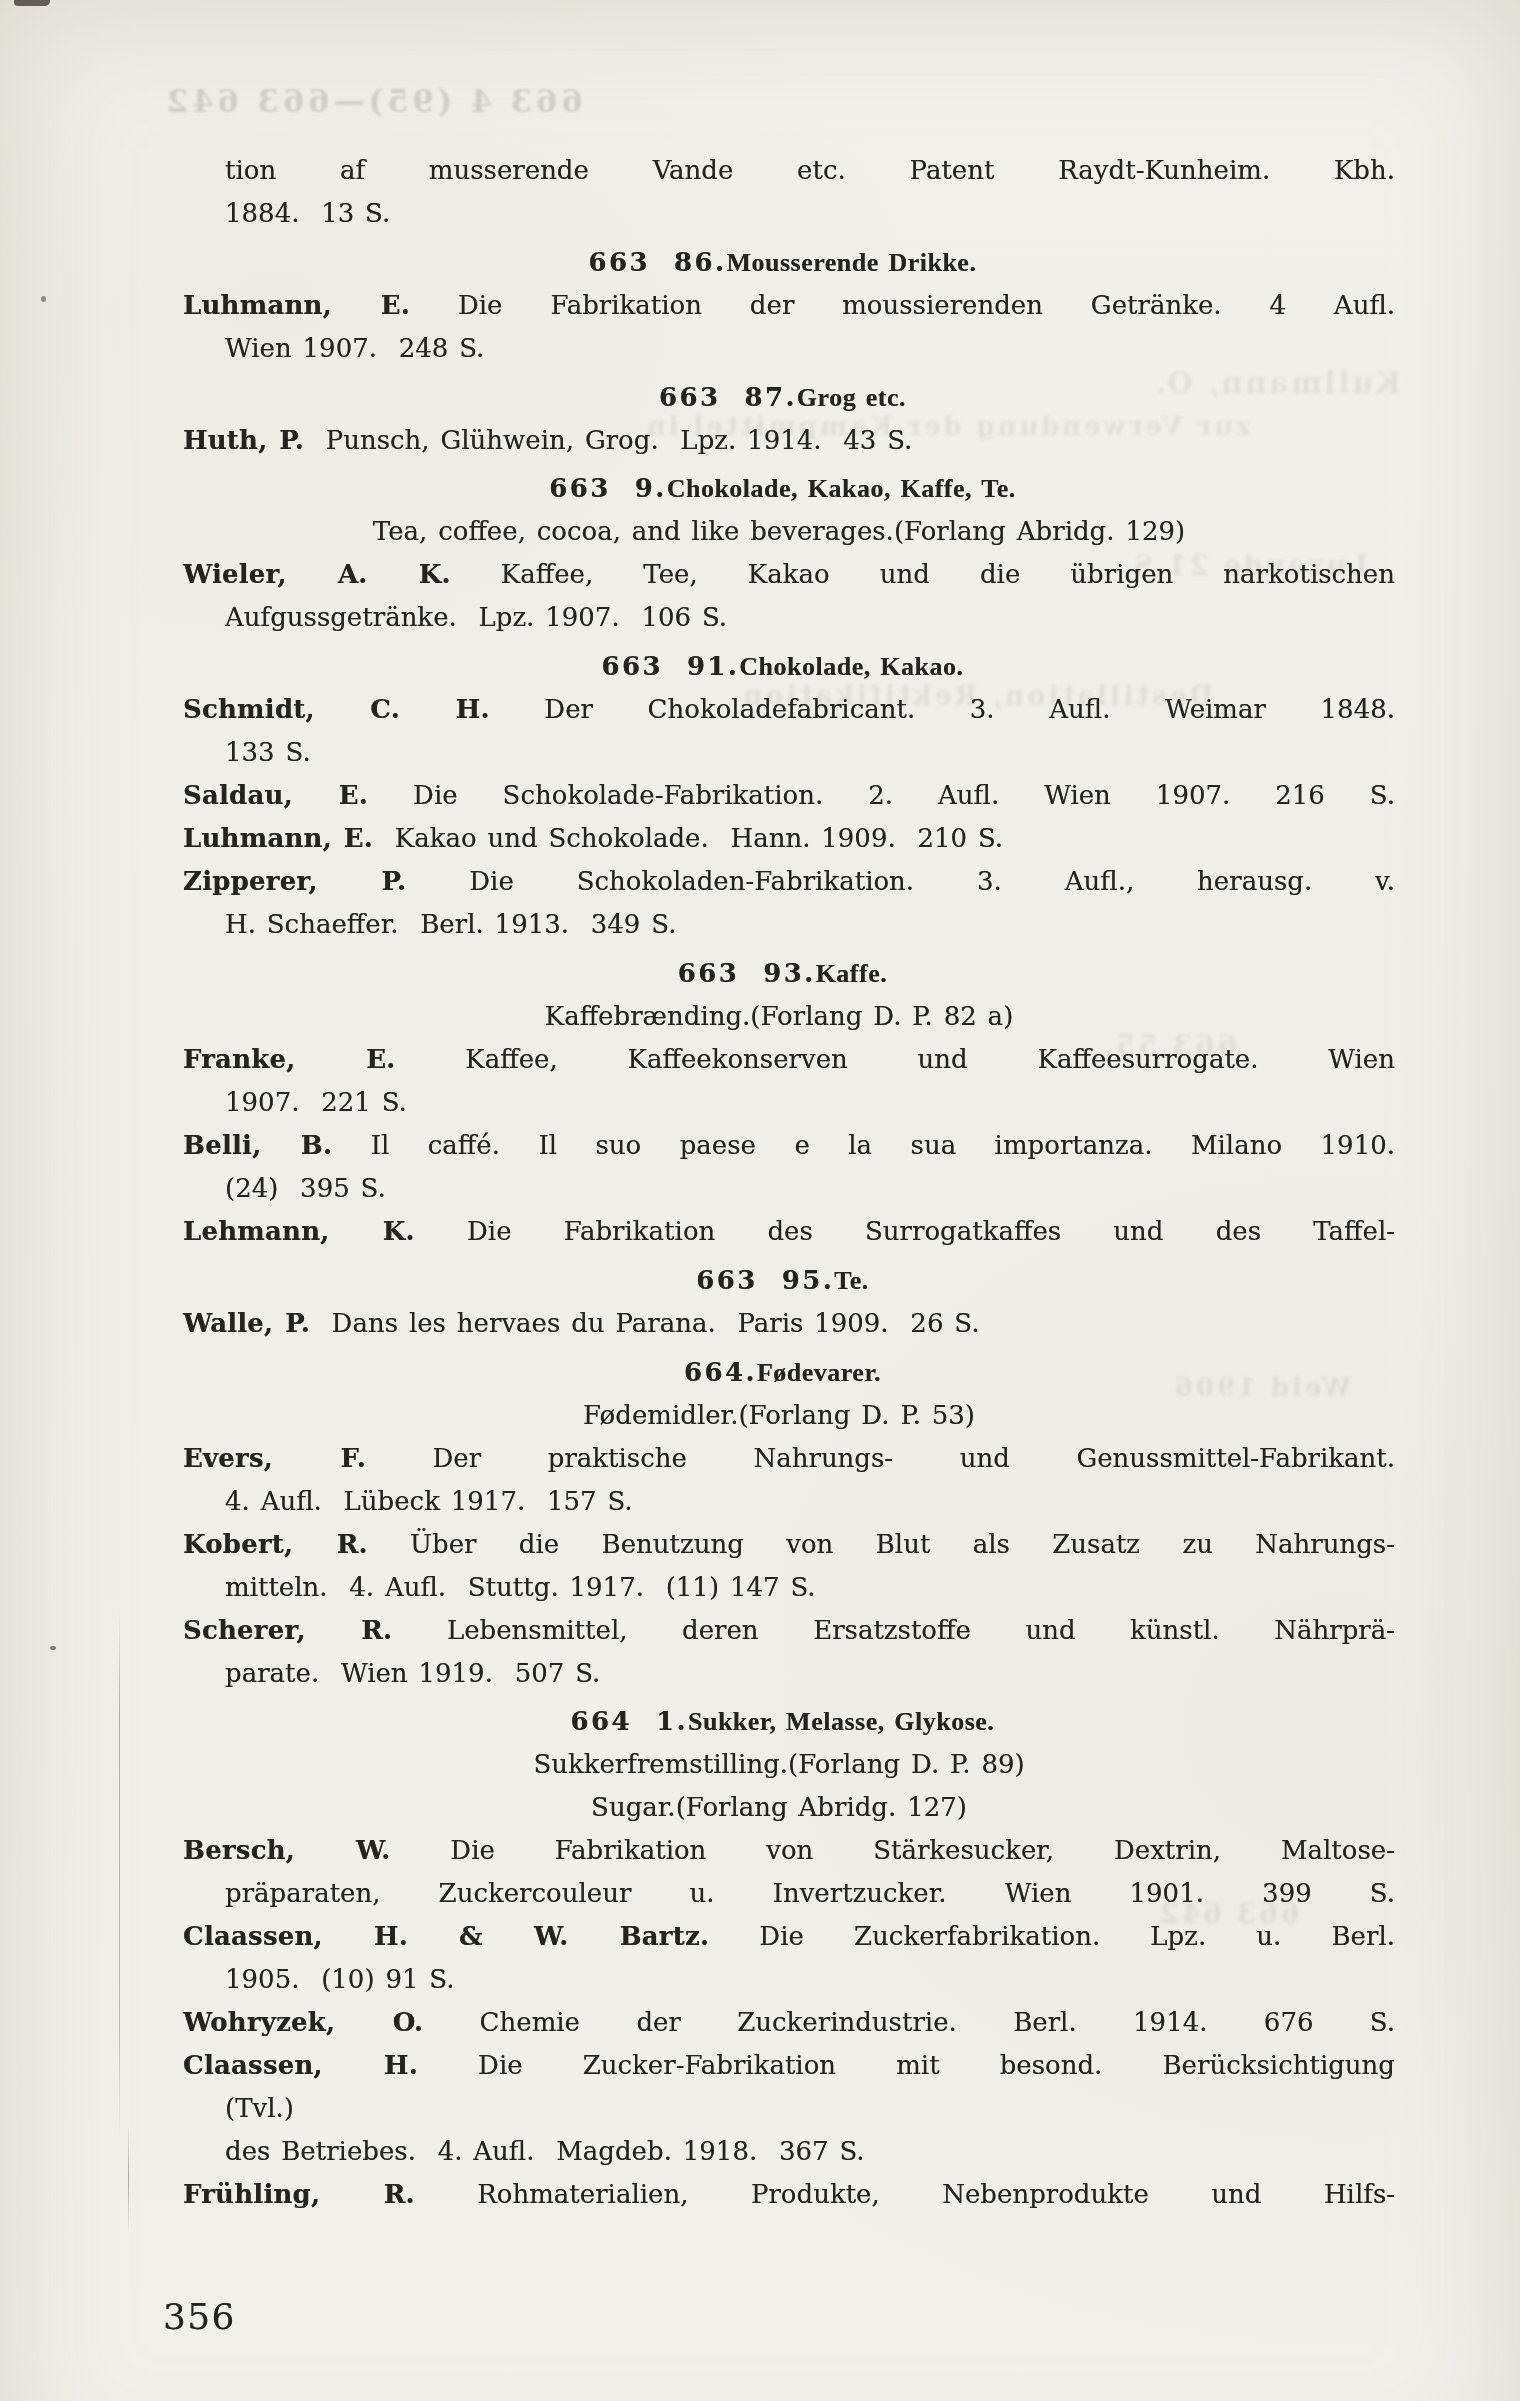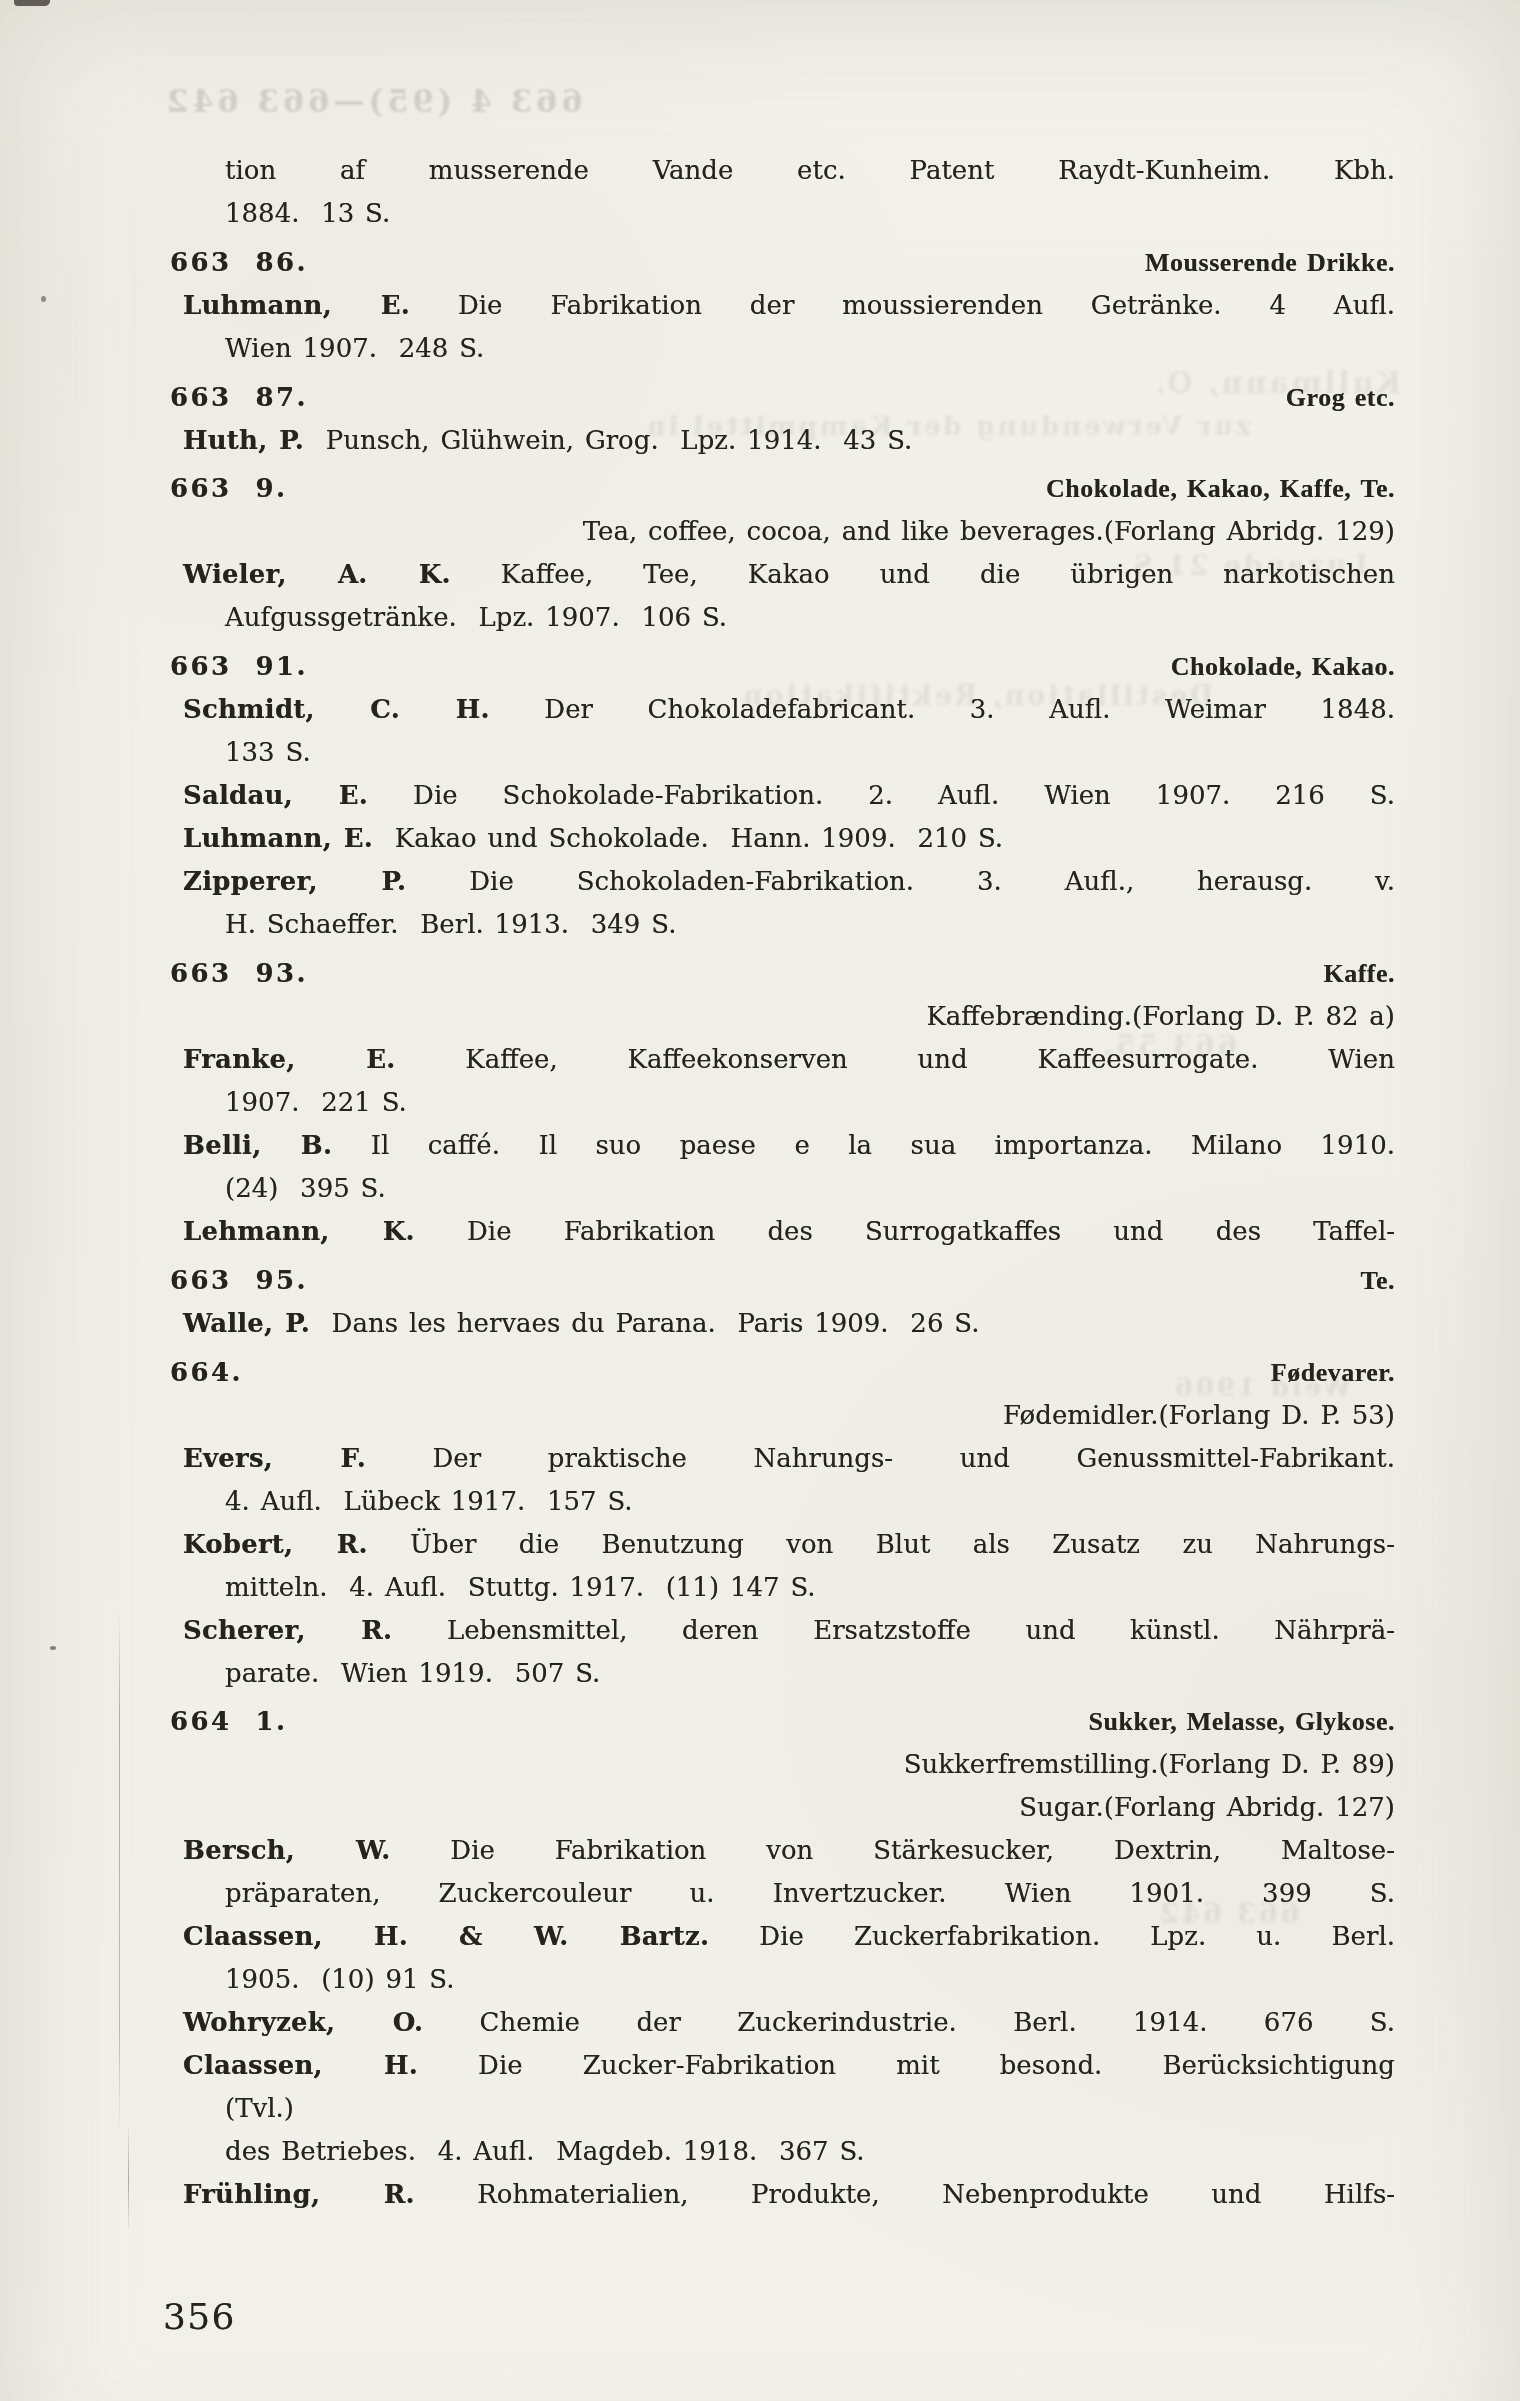--- a/index.html
+++ b/index.html
@@ -39,30 +39,30 @@
   }
   .line.indent { padding-left: 62px; }
   .line.justify {
     white-space: normal;
     text-align: justify;
     text-align-last: justify;
   }
   .line .author { font-weight: 700; letter-spacing: 0.2px; margin-left: 20px; }
   .line.section {
     display: flex;
-    justify-content: space-between;
+    justify-content: center;
     margin-top: 5.8px;
     font-weight: 700;
     margin-left: 7px;
   }
   .sec-num { letter-spacing: 2.4px; word-spacing: 12.5px; }
   .sec-title { letter-spacing: 0.5px; font-family: Liberation Serif, serif; }
   .line.ref {
     display: flex;
-    justify-content: flex-end;
+    justify-content: center;
   }
 
   .page-number {
     position: absolute;
     left: 163px;
     top: 2293px;
     width: 1232px;
     height: 48px;
     line-height: 48px;
     text-align: left;

